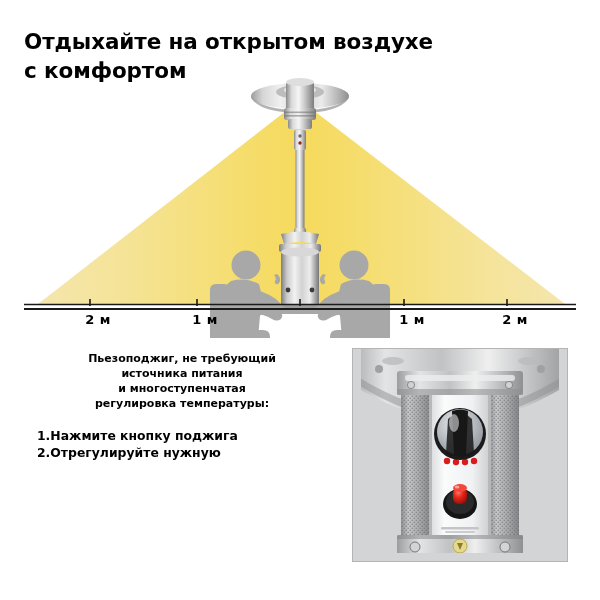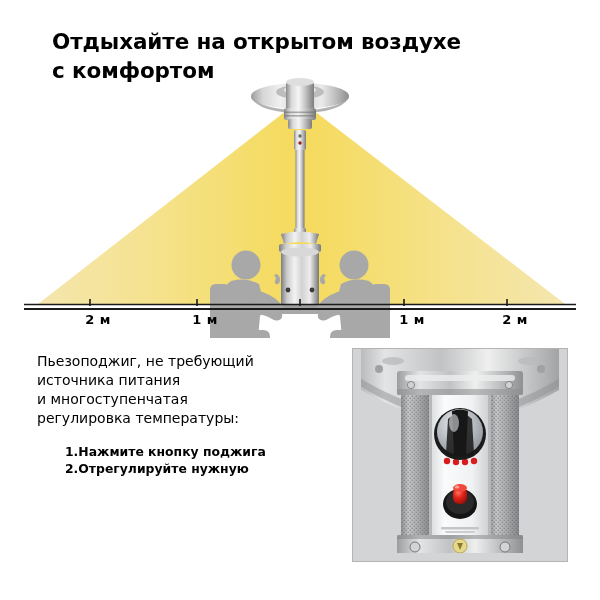--- a/index.html
+++ b/index.html
@@ -11,21 +11,21 @@
   }
   #page {
     position: relative;
     width: 600px; height: 600px;
     background: #ffffff;
   }
 
   
   #headline {
     position: absolute;
-    left: 52px; top: 28px;
+    left: 24px; top: 28px;
     width: 530px;
     font-size: 21.5px;
     font-weight: bold;
     line-height: 1.33;
     color: #000000;
     letter-spacing: -0.1px;
   }
   #headline .ln { display: block; white-space: pre; }
 
   
@@ -53,31 +53,31 @@
   }
 
   
   #instructions {
     position: absolute;
     left: 37px; top: 352px;
     width: 290px;
     color: #000000;
   }
   #intro-block {
-    font-size: 14px;
-    font-weight: normal;
+    font-size: 11px;
+    font-weight: bold;
     line-height: 1.36;
+    text-align: center;
   }
   #intro-block .ln { display: block; white-space: pre; }
   #steps-block {
     margin-top: 16px;
     font-size: 12.4px;
     font-weight: bold;
     line-height: 1.36;
-    margin-left: 28px;
   }
   #steps-block .step { display: block; white-space: pre; }
 
   
   #photo-frame {
     position: absolute;
     left: 352px; top: 348px;
     width: 216px; height: 214px;
     border: 1px solid #b4b4b4;
     background: #cfcfcf;

